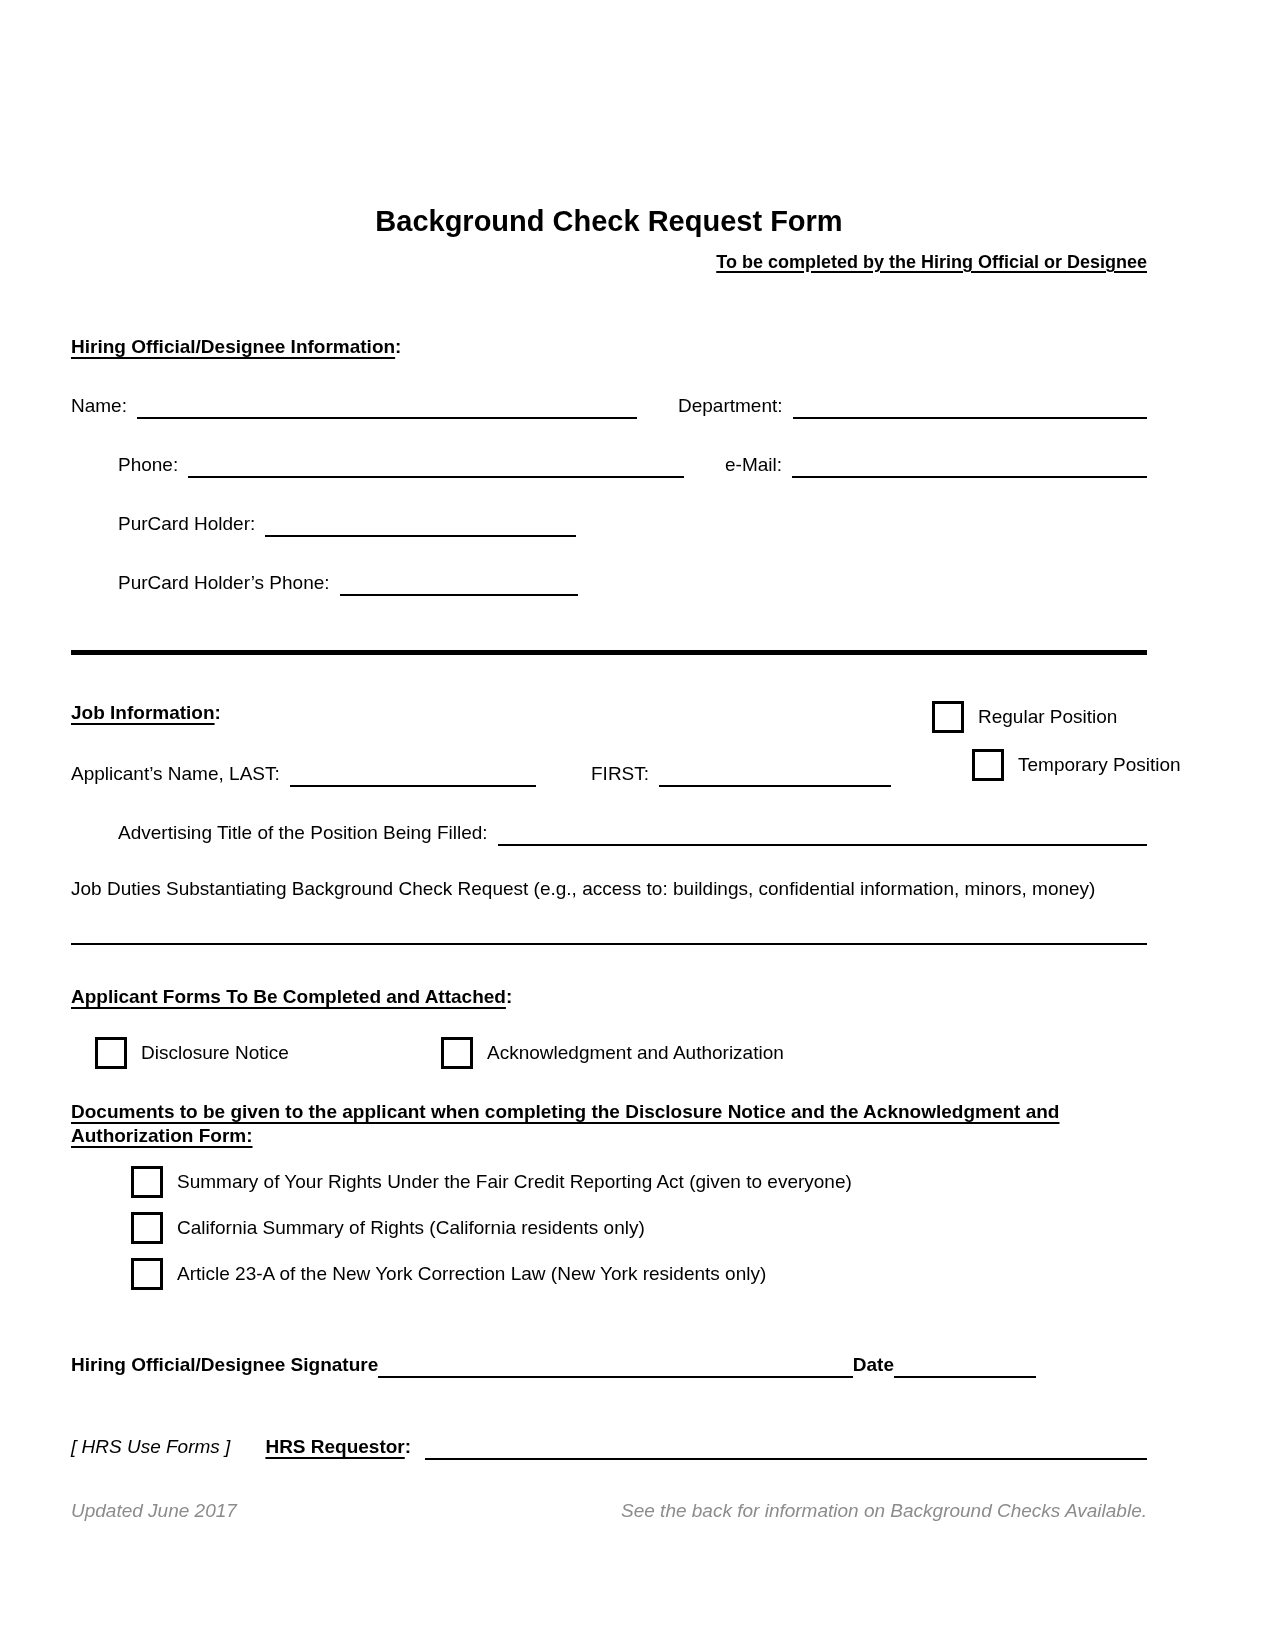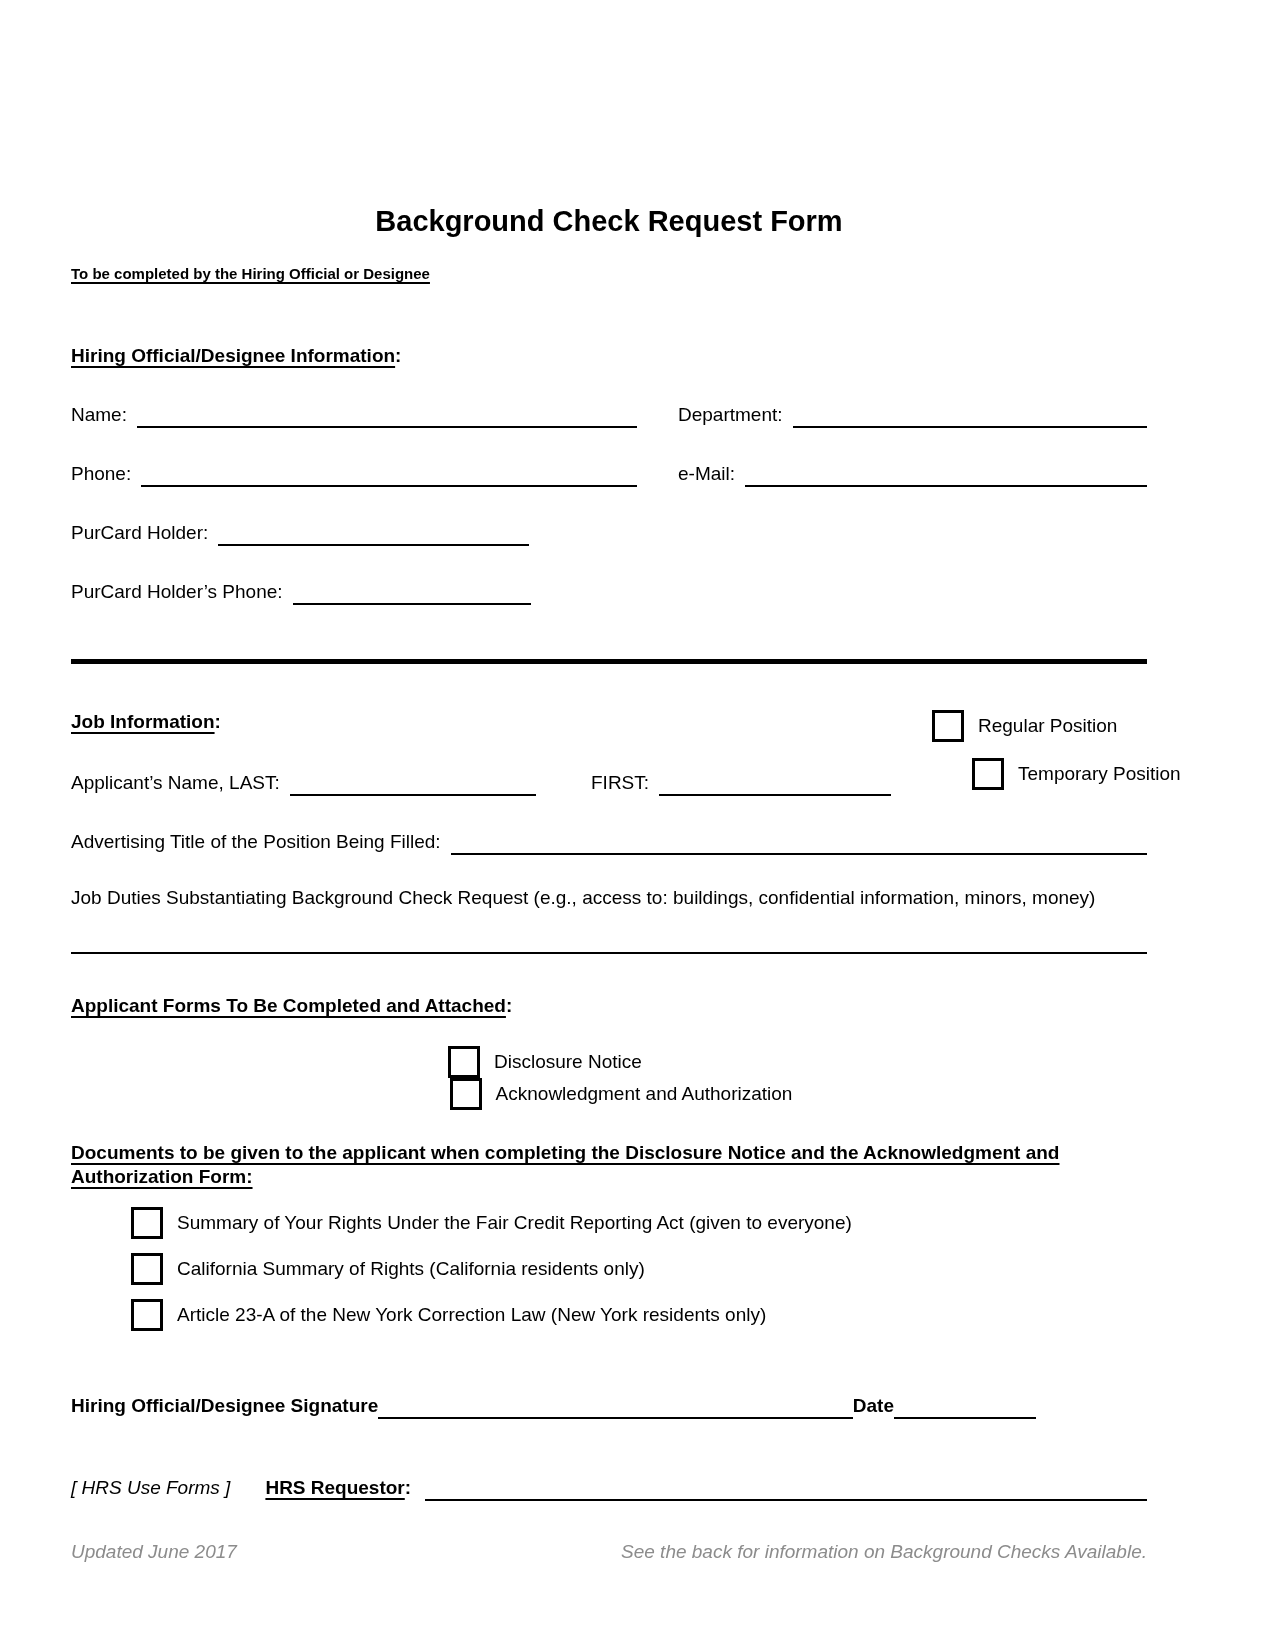--- a/index.html
+++ b/index.html
@@ -4,23 +4,23 @@
 <style>
   * { margin:0; padding:0; box-sizing:border-box; }
   html,body { background:#ffffff; }
   body { font-family:"Liberation Sans", sans-serif; color:#000; }
   .page {
     width:1275px; height:1650px; background:#fff;
     padding:205px 128px 0 71px; position:relative; overflow:hidden;
   }
   .title { text-align:center; font-size:29px; font-weight:bold; }
   .subtitle {
-    text-align:left; font-size:15px; font-weight:bold;
+    text-align:right; font-size:18px; font-weight:bold;
     text-decoration:underline; text-decoration-thickness:2px; text-underline-offset:3px;
-    margin-top:27px;
+    margin-top:14px;
   }
   .section-heading { font-size:19px; font-weight:bold; line-height:24px; }
   .u { text-decoration:underline; text-decoration-thickness:2px; text-underline-offset:4px; }
   .label { font-size:19px; line-height:26px; white-space:nowrap; }
   .bold { font-weight:bold; }
   .row { display:flex; align-items:flex-end; }
   .field { display:flex; align-items:flex-end; }
   .field .label { margin-right:10px; }
   .line { border-bottom:2px solid #000; height:26px; display:block; }
   .flex1 { flex:1; }
@@ -29,35 +29,35 @@
   .fw-460 { width:460px; }
   .fw-465 { width:465px; }
   .fw-300 { width:300px; }
   .gap-41 { margin-left:41px;text-align:center; }
   .gap-42 { margin-left:42px; }
   .gap-35 { margin-left:35px; }
   .mt-62 { margin-top:62px; }
   .mt-40 { margin-top:40px; }
   .mt-36 { margin-top:36px;gap:20px; }
   .mt-34 { margin-top:34px; }
-  .mt-33 { margin-top:33px; }
+  .mt-33 { margin-top:33px;margin-left:47px; }
   .divider { height:5px; background:#000; margin-top:54px; }
   .job-top { display:flex; margin-top:46px; }
   .job-left { flex:1; }
   .job-right { width:215px; padding-top:0; }
   .check-item { display:flex; align-items:center; }
   .checkbox {
     width:32px; height:32px; border:3px solid #000; background:#fff;
     display:inline-block; flex:0 0 auto;
   }
   .check-label { font-size:19px; margin-left:14px; white-space:nowrap; }
   .job-right .check-item + .check-item { margin-top:16px;padding-left:40px; }
   .duties-text { font-size:19px; line-height:24px; margin-top:31px; white-space:nowrap; }
   .duties-line { margin-top:42px; border-bottom:2px solid #000; height:0; }
-  .forms-check-row { display:flex; align-items:center; margin-top:28px; margin-left:24px;flex-direction:column; }
+  .forms-check-row { display:flex; align-items:center; margin-top:28px; margin-left:24px; }
   .forms-check-row .check-item:first-child { width:346px; }
   .docs-heading { margin-top:31px; max-width:1045px; }
   .doc-list { margin-top:18px; margin-left:60px; }
   .doc-list .check-item + .check-item { margin-top:14px; }
   .signature-row { display:flex; align-items:flex-end; margin-top:62px; width:965px; }
   .signature-row .label { line-height:26px; }
   .sig-line { flex:1; }
   .date-line { width:142px; }
   .hrs-row { display:flex; align-items:flex-end; margin-top:56px; }
   .hrs-use { font-size:19px; line-height:26px; font-style:italic; white-space:nowrap; }

